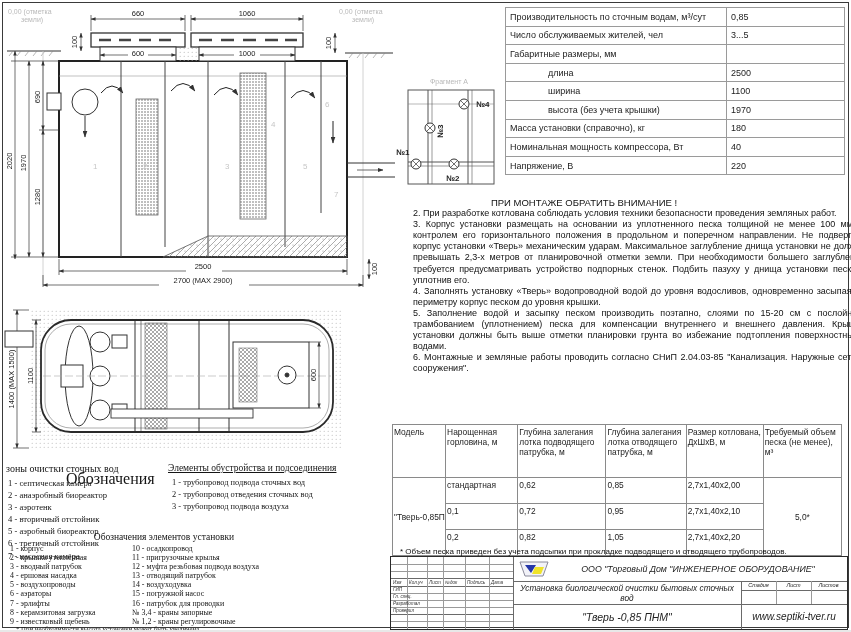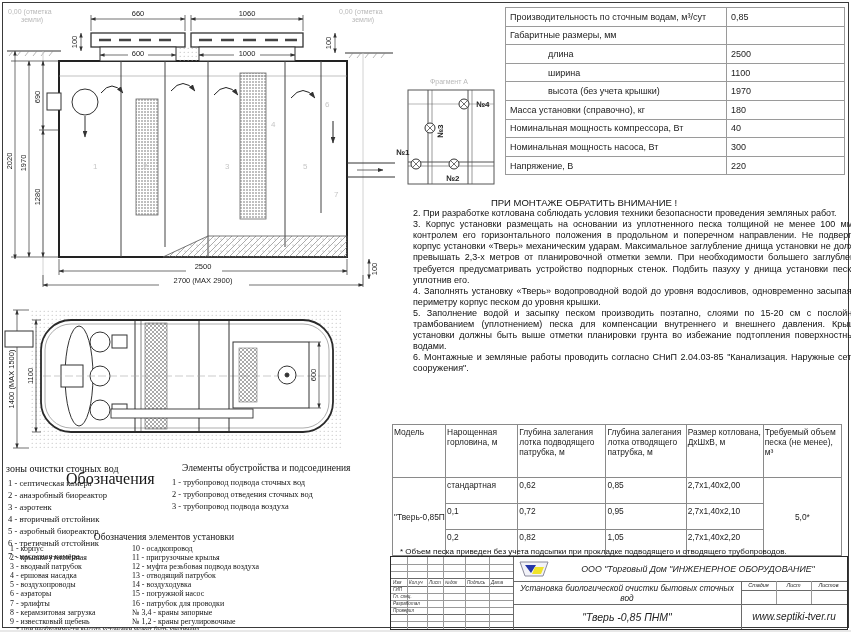--- a/index.html
+++ b/index.html
@@ -46,21 +46,21 @@
             align-items:center;justify-content:center;font-size:10.5px;}
   .tb-site{position:absolute;left:352px;top:49px;width:102px;height:21px;display:flex;
            align-items:center;justify-content:center;font-size:10px;}
   .tb-stage{position:absolute;top:25px;font-size:5.5px;text-align:center;}
   
   .legend{position:absolute;left:4px;top:452px;width:388px;height:178px;
           font-family:"Liberation Serif",serif;color:#151515;}
   .lz-t1{position:absolute;left:62px;top:18px;font-size:16px;}
   .lz-t2{position:absolute;left:2px;top:11px;font-size:10px;}
   .lz-items{position:absolute;left:4px;top:25px;font-size:8.6px;line-height:12.1px;}
-  .lc-t{position:absolute;left:178px;top:11px;font-size:9.5px;}
+  .lc-t{position:absolute;left:164px;top:11px;font-size:9.5px;text-decoration:underline;}
   .lc-items{position:absolute;left:168px;top:25px;font-size:8.4px;line-height:12.1px;}
   .le-t{position:absolute;left:40px;top:80px;width:240px;text-align:center;font-size:9.5px;}
   .le-left{position:absolute;left:6px;top:92px;font-size:7.9px;line-height:9.1px;}
   .le-right{position:absolute;left:128px;top:92px;font-size:7.9px;line-height:9.1px;}
   .le-foot{position:absolute;left:12px;top:173px;font-size:6.8px;}
 </style>
 </head>
 <body>
 
 <div class="sheet">
@@ -282,20 +282,24 @@
     <text x="52" y="107" font-size="8" font-weight="bold">№2</text>
   </svg>
 
   <table class="spec-table">
     <tbody>
         <tr>
           <td class="sl">Производительность по сточным водам, м³/сут</td>
           <td>0,85</td>
         </tr>
     <tr>
+          <td class="sl">Число обслуживаемых жителей, чел</td>
+          <td>3...5</td>
+        </tr>
+    <tr>
           <td class="sl">Габаритные размеры, мм</td>
           <td></td>
         </tr>
     <tr>
           <td class="sl ind">длина</td>
           <td>2500</td>
         </tr>
     <tr>
           <td class="sl ind">ширина</td>
           <td>1100</td>
@@ -304,24 +308,20 @@
           <td class="sl ind">высота (без учета крышки)</td>
           <td>1970</td>
         </tr>
     <tr>
           <td class="sl">Масса установки (справочно), кг</td>
           <td>180</td>
         </tr>
     <tr>
           <td class="sl">Номинальная мощность компрессора, Вт</td>
           <td>40</td>
-        </tr>
-    <tr>
-          <td class="sl">Номинальная мощность насоса, Вт</td>
-          <td>300</td>
         </tr>
     <tr>
           <td class="sl">Напряжение, В</td>
           <td>220</td>
         </tr>
   </tbody>
     </table>
 
   <div class="notes">
     <div class="nt">ПРИ МОНТАЖЕ ОБРАТИТЬ ВНИМАНИЕ !</div>

